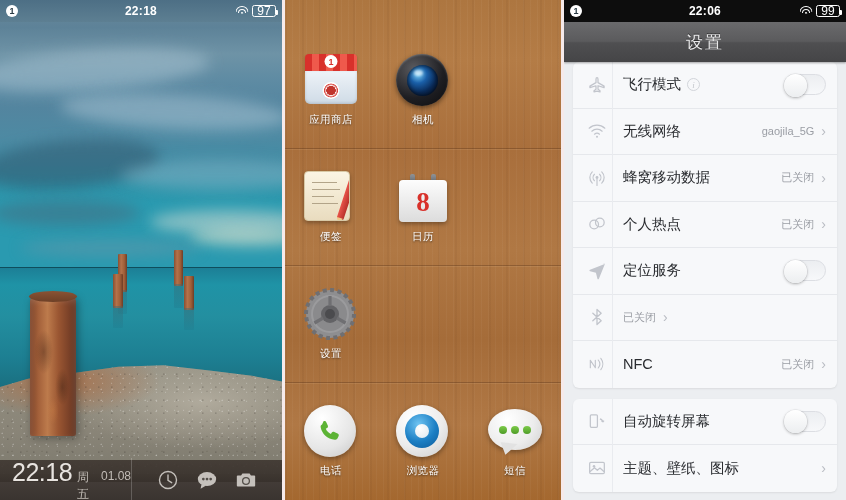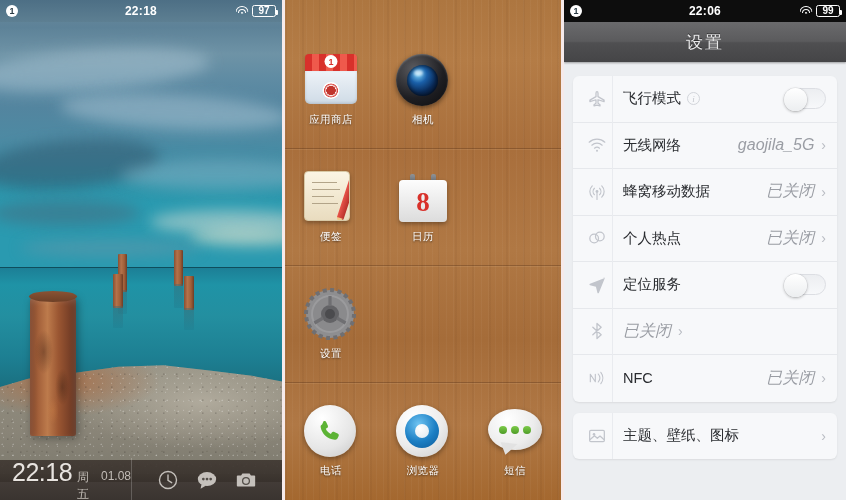--- a/index.html
+++ b/index.html
@@ -29,21 +29,21 @@
   .wifi-ico i { position:absolute; left:50%; transform:translateX(-50%);
     border:1.3px solid #fff; border-bottom:none;
     border-radius:50% 50% 0 0 / 100% 100% 0 0; }
   .wifi-ico i:nth-child(1){ width:13px; height:6px; top:0; }
   .wifi-ico i:nth-child(2){ width:8px; height:4px; top:3px; }
   .wifi-ico i:nth-child(3){ width:3px; height:2px; top:6px; }
   .batt { width:24px; height:12px; border:1.2px solid #fff; border-radius:2.5px;
     position:relative; display:flex; align-items:center; justify-content:center; }
   .batt:after { content:""; position:absolute; right:-3px; top:3.5px; width:2px;
     height:5px; background:#fff; border-radius:0 1px 1px 0; }
-  .batt span { font-size:10px; font-weight:bold; color:#fff; line-height:1; }
+  .batt span { font-size:12px; font-weight:normal; color:#fff; line-height:1; }
 
   
   .lock-sb { background:linear-gradient(180deg,#4d6f85,#5d7f92); }
   .wallpaper { position:absolute; inset:0; }
   .sky { position:absolute; top:0; left:0; right:0; height:300px;
     background:linear-gradient(180deg,
       #6b8a9c 0%, #5d8298 9%, #6e93a6 18%, #5e8ba3 27%,
       #53859f 36%, #4d8aa3 46%, #3f8da5 55%, #2f93a9 62%, #2a9ab0 68%); }
   .cloud { position:absolute; border-radius:50%; filter:blur(7px); }
   .c1 { left:-30px; top:50px; width:240px; height:40px; background:rgba(180,205,218,.45); transform:rotate(-4deg); }
@@ -239,35 +239,35 @@
   
   .set-bg { position:absolute; inset:0; background:#eceef1; }
   .set-sb { background:#0d0d0d; }
   .set-header { position:absolute; top:22px; left:0; right:0; height:40px;
     background:linear-gradient(180deg,#6a6a6c 0%,#5b5b5d 48%,#4f4f51 52%,#454547 100%);
     display:flex; align-items:center; justify-content:center;
     box-shadow:0 1px 2px rgba(0,0,0,.35); z-index:10; }
   .set-title { color:#e9e9ea; font-size:17px; letter-spacing:2px;
     text-shadow:0 -1px 0 rgba(0,0,0,.5); }
   .set-list { position:absolute; top:62px; left:0; right:0; bottom:0;
-    overflow:hidden; padding:14px 9px 0 9px; }
+    overflow:hidden; padding:0 9px 0 9px; }
   .group { background:#f7f8fa; border-radius:6px; margin-bottom:11px;
     box-shadow:0 1px 2px rgba(0,0,0,.08); overflow:hidden; }
   .srow { display:flex; align-items:center; height:46.5px; padding:0 11px 0 9px;
     border-bottom:1px solid #e6e8ec; position:relative; }
   .srow:last-child { border-bottom:none; }
   .srow-ico { width:30px; display:flex; align-items:center; justify-content:center;
     color:#c2c5cc; flex-shrink:0; }
   .srow-sep { width:1px; height:46.5px; background:#e9ebef; margin-right:10px; }
   .srow-label { font-size:14.5px; color:#2a2c30; flex:1; display:flex;
     align-items:center; gap:6px; }
   .info-i { width:13px; height:13px; border-radius:50%; border:1px solid #d2d5da;
     color:#c4c7cd; font-size:9px; display:inline-flex; align-items:center;
     justify-content:center; font-style:italic; font-family:"Liberation Serif",serif; }
-  .srow-val { font-size:16px; color:#9a9da4; margin-right:7px;font-style:italic; }
+  .srow-val { font-size:11px; color:#9a9da4; margin-right:7px; }
   .chev { color:#b9bcc3; font-size:14px; line-height:1; }
   .toggle { width:42px; height:21px; border-radius:11px;
     background:linear-gradient(180deg,#eceef1,#f7f8fa);
     border:1px solid #dcdee3; position:relative; flex-shrink:0; }
   .toggle .knob { position:absolute; left:-1px; top:-1.5px; width:23px; height:23px;
     border-radius:50%; background:linear-gradient(180deg,#ffffff,#eceef0);
     box-shadow:0 1px 3px rgba(0,0,0,.28), 0 0 0 .5px rgba(0,0,0,.07); }
 </style>
 </head>
 <body>
@@ -596,20 +596,33 @@
           <span class="srow-label">NFC</span>
           <span class="srow-val">已关闭</span>
           <span class="chev">›</span>
         </div>
       </div>
 
       <div class="group">
         <div class="srow">
           <span class="srow-ico">
             <svg viewBox="0 0 24 24" width="20" height="20" fill="none" stroke="currentColor" stroke-width="1.5" stroke-linejoin="round">
+                <rect x="4" y="4.5" width="8.5" height="15" rx="1.2"></rect>
+                <path d="M15.5 9.5c2 .6 3.4 2 3.4 3.7M18.9 13.2l1.5-1.6M18.9 13.2l-1.5-1.6"></path>
+              </svg>
+          </span>
+          <span class="srow-sep"></span>
+          <span class="srow-label">自动旋转屏幕</span>
+          <span class="toggle">
+              <span class="knob"></span>
+            </span>
+        </div>
+        <div class="srow">
+          <span class="srow-ico">
+            <svg viewBox="0 0 24 24" width="20" height="20" fill="none" stroke="currentColor" stroke-width="1.5" stroke-linejoin="round">
                 <rect x="3.2" y="5.2" width="17.6" height="13.6" rx="1.4"></rect>
                 <circle cx="8.4" cy="10" r="1.5" fill="currentColor" stroke="none"></circle>
                 <path d="M3.4 16.4 9 11.6l3.4 3.1 3.2-2.6 5 4.3"></path>
               </svg>
           </span>
           <span class="srow-sep"></span>
           <span class="srow-label">主题、壁纸、图标</span>
           <span class="chev">›</span>
         </div>
       </div>

